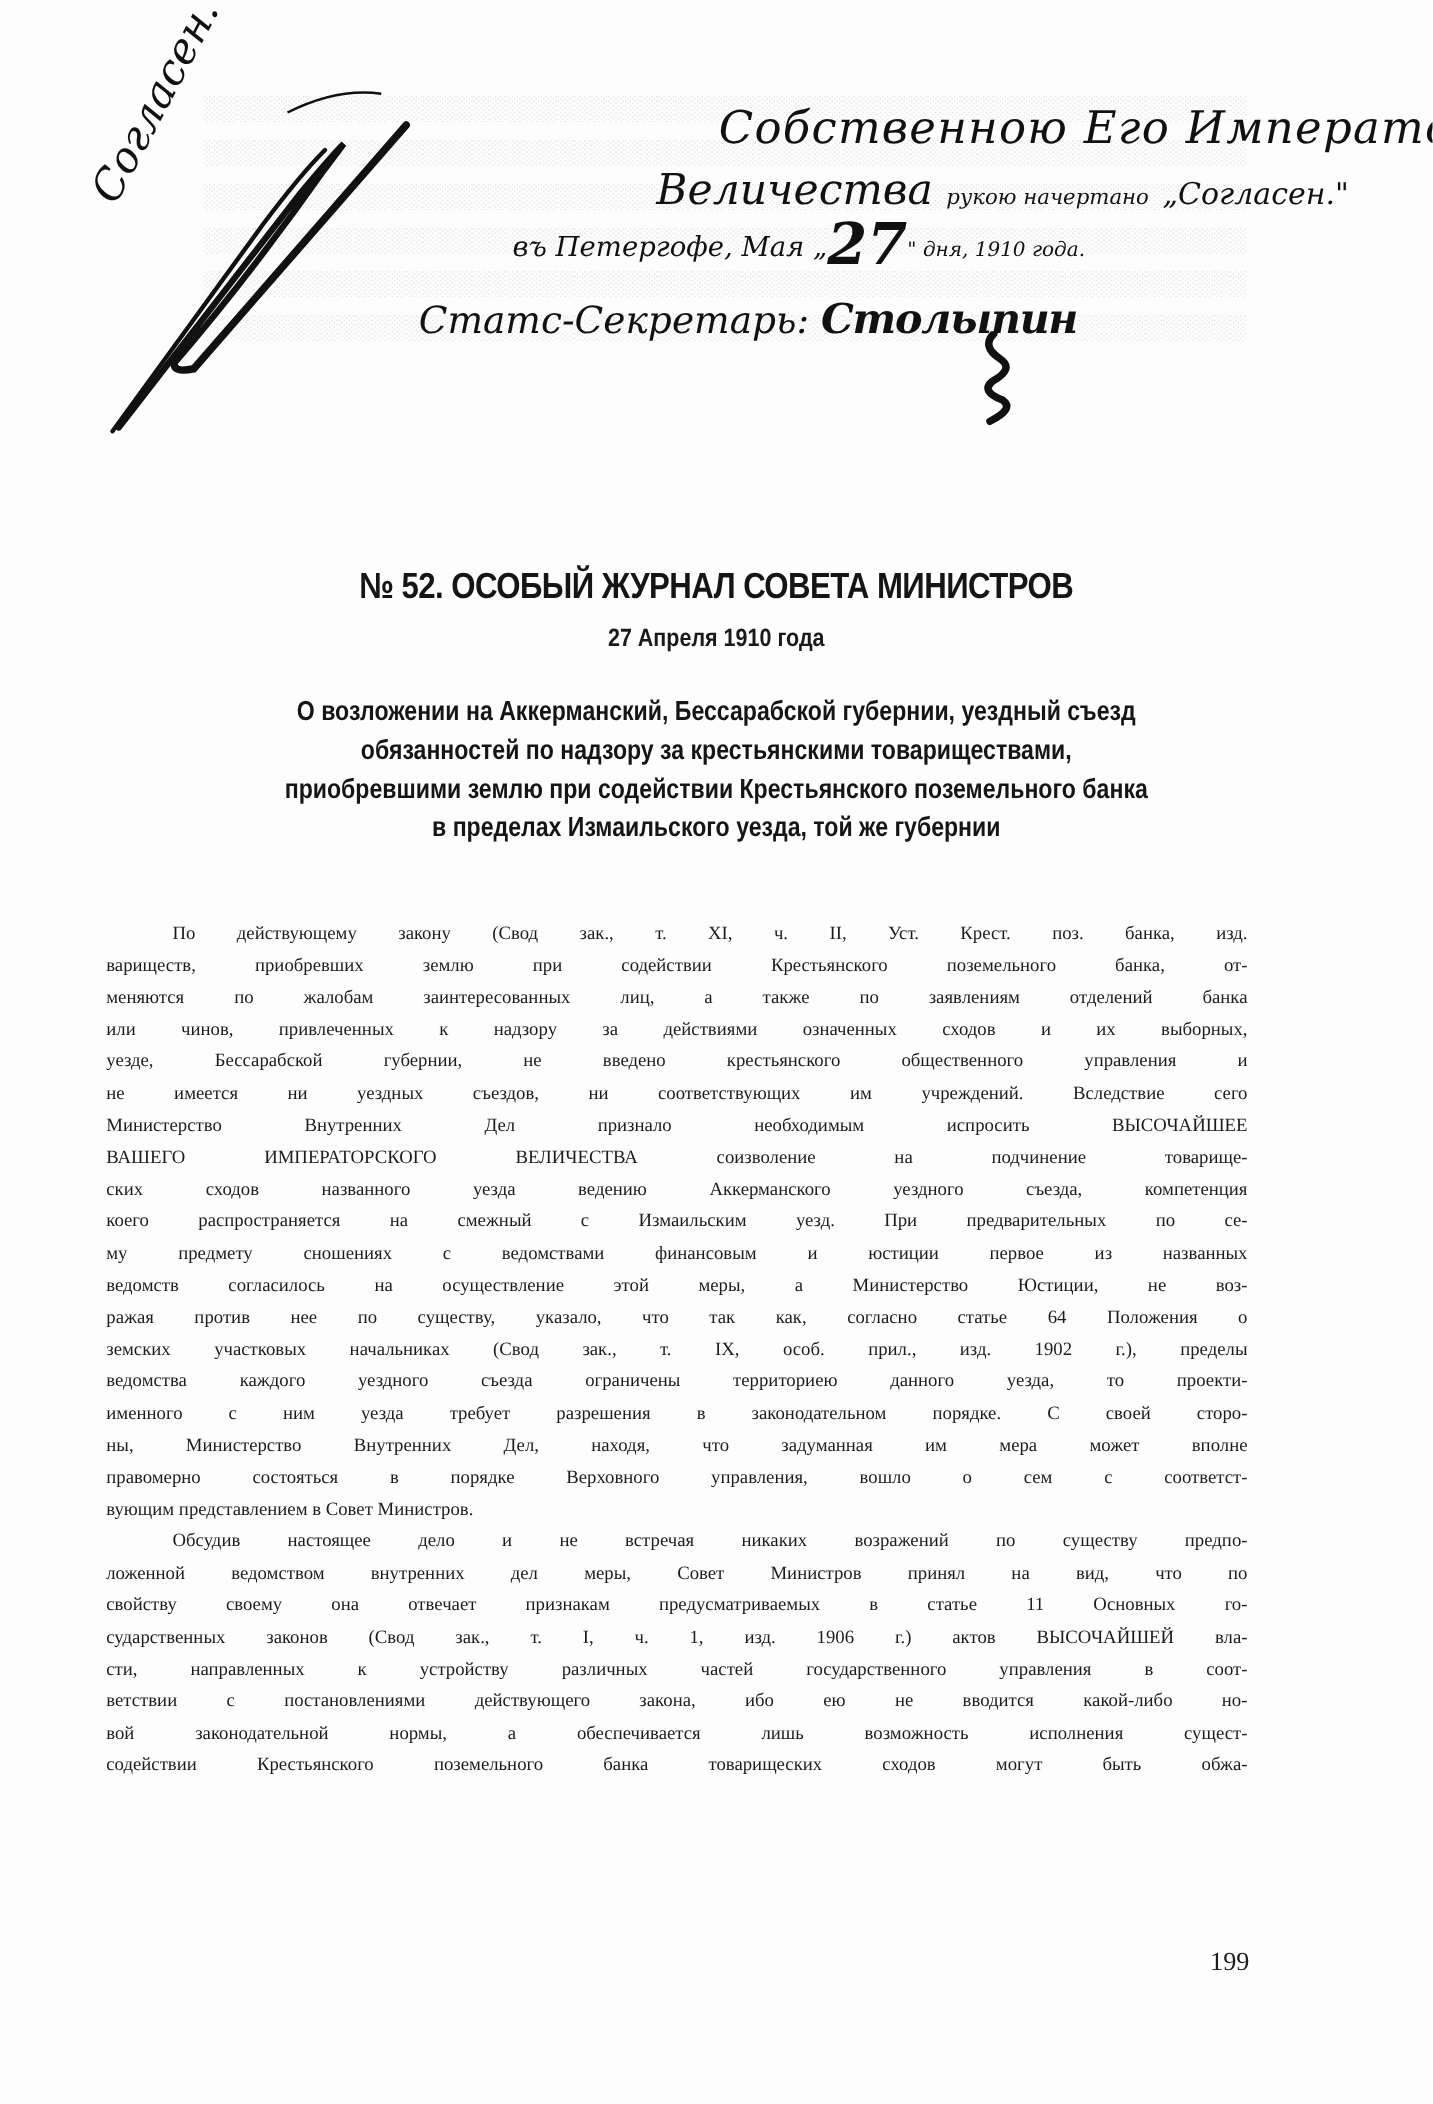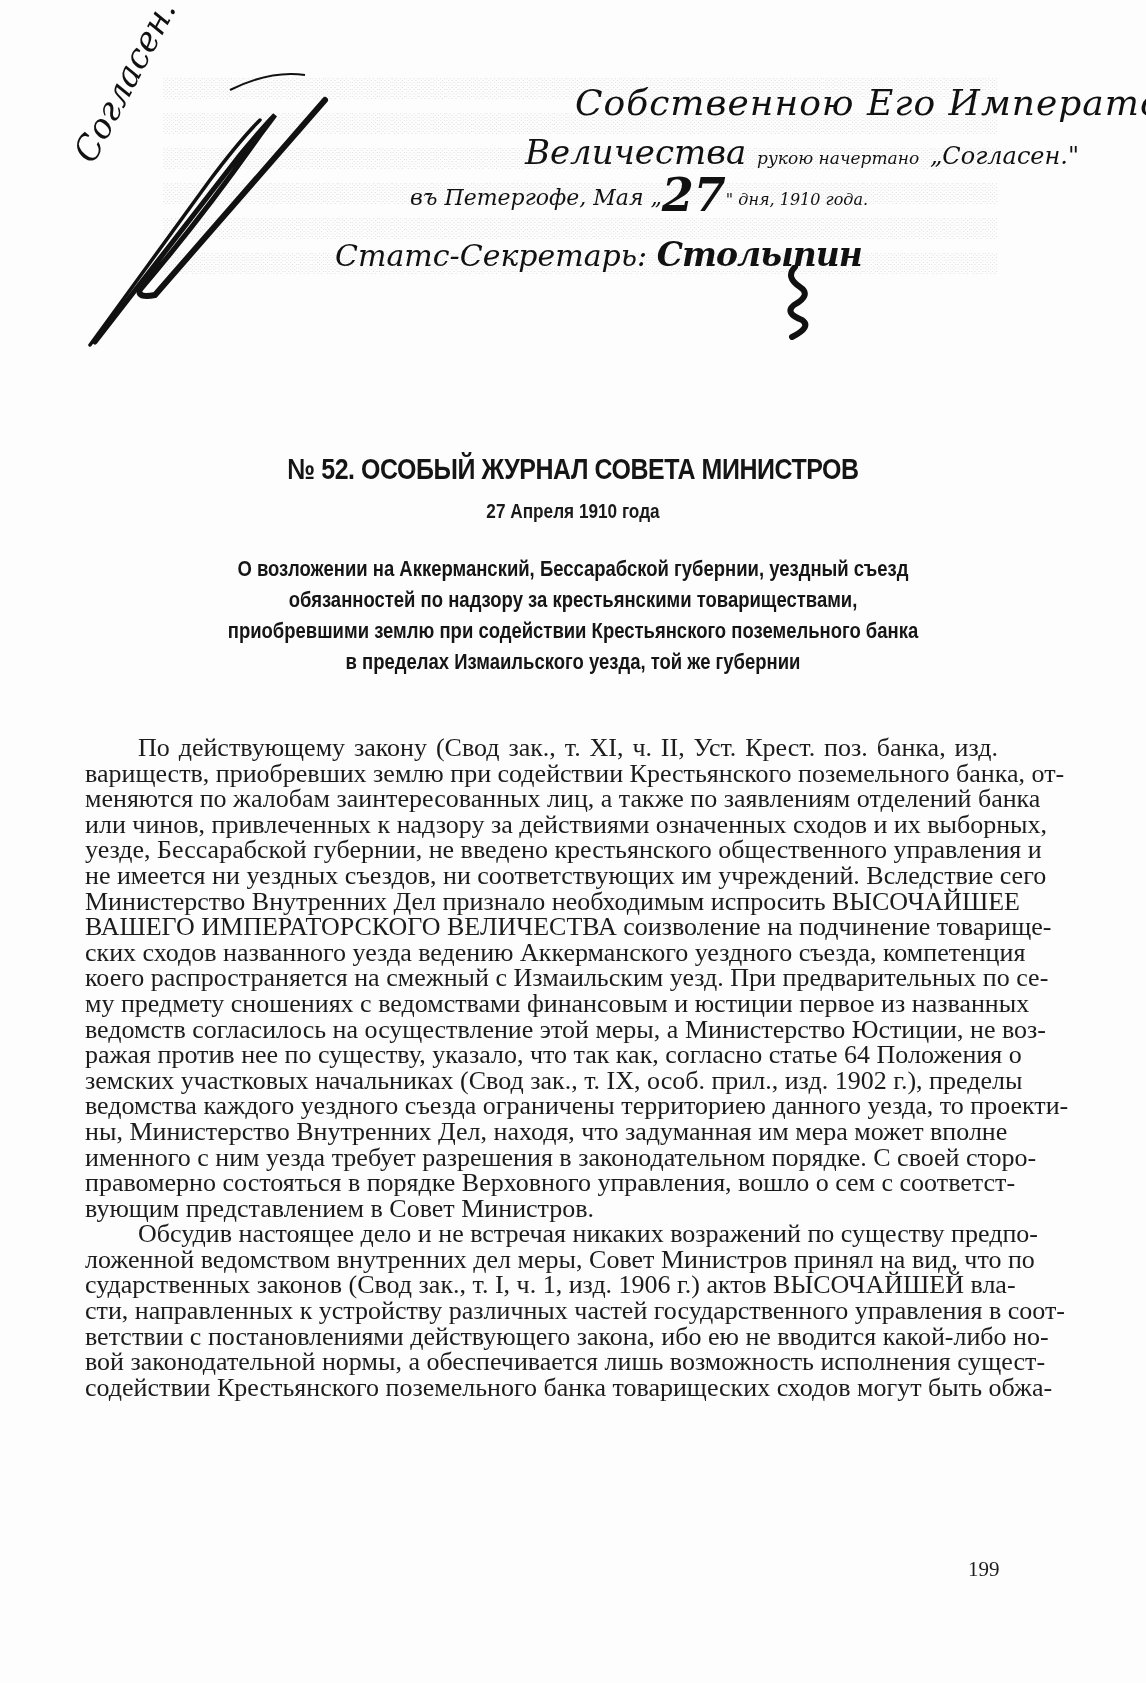--- a/index.html
+++ b/index.html
@@ -114,21 +114,21 @@
       color: #151515;
     }
     .doc-subject div { white-space: nowrap; }
 
     .body-text {
       position: absolute;
       left: 85px;
       top: 735px;
       width: 913px;
       font-family: "Liberation Serif", "DejaVu Serif", serif;
-      font-size: 26px;
+      font-size: 15px;
       line-height: 25.6px;
       color: #1c1c1c;
     }
     .body-text .line {
       display: block;
       text-align: justify;
       text-align-last: justify;
       white-space: nowrap;
       height: 25.6px;
     }
@@ -205,26 +205,27 @@
     <span class="line">не имеется ни уездных съездов, ни соответствующих им учреждений. Вследствие сего</span>
     <span class="line">Министерство Внутренних Дел признало необходимым испросить ВЫСОЧАЙШЕЕ</span>
     <span class="line">ВАШЕГО ИМПЕРАТОРСКОГО ВЕЛИЧЕСТВА соизволение на подчинение товарище-</span>
     <span class="line">ских сходов названного уезда ведению Аккерманского уездного съезда, компетенция</span>
     <span class="line">коего распространяется на смежный с Измаильским уезд. При предварительных по се-</span>
     <span class="line">му предмету сношениях с ведомствами финансовым и юстиции первое из названных</span>
     <span class="line">ведомств согласилось на осуществление этой меры, а Министерство Юстиции, не воз-</span>
     <span class="line">ражая против нее по существу, указало, что так как, согласно статье 64 Положения о</span>
     <span class="line">земских участковых начальниках (Свод зак., т. IX, особ. прил., изд. 1902 г.), пределы</span>
     <span class="line">ведомства каждого уездного съезда ограничены территориею данного уезда, то проекти-</span>
+    <span class="line">именного с ним уезда требует разрешения в законодательном порядке. С своей сторо-</span>
     <span class="line">ны, Министерство Внутренних Дел, находя, что задуманная им мера может вполне</span>
-    <span class="line">именного с ним уезда требует разрешения в законодательном порядке. С своей сторо-</span>
     <span class="line">правомерно состояться в порядке Верховного управления, вошло о сем с соответст-</span>
     <span class="line last">вующим представлением в Совет Министров.</span>
     <span class="line indent">Обсудив настоящее дело и не встречая никаких возражений по существу предпо-</span>
     <span class="line">ложенной ведомством внутренних дел меры, Совет Министров принял на вид, что по</span>
+    <span class="line">свойству своему она отвечает признакам предусматриваемых в статье 11 Основных го-</span>
     <span class="line">сударственных законов (Свод зак., т. I, ч. 1, изд. 1906 г.) актов ВЫСОЧАЙШЕЙ вла-</span>
     <span class="line">сти, направленных к устройству различных частей государственного управления в соот-</span>
     <span class="line">ветствии с постановлениями действующего закона, ибо ею не вводится какой-либо но-</span>
     <span class="line">вой законодательной нормы, а обеспечивается лишь возможность исполнения сущест-</span>
     <span class="line">содействии Крестьянского поземельного банка товарищеских сходов могут быть обжа-</span>
   </div>
 
   <div class="page-number">199</div>
 </div>
 

